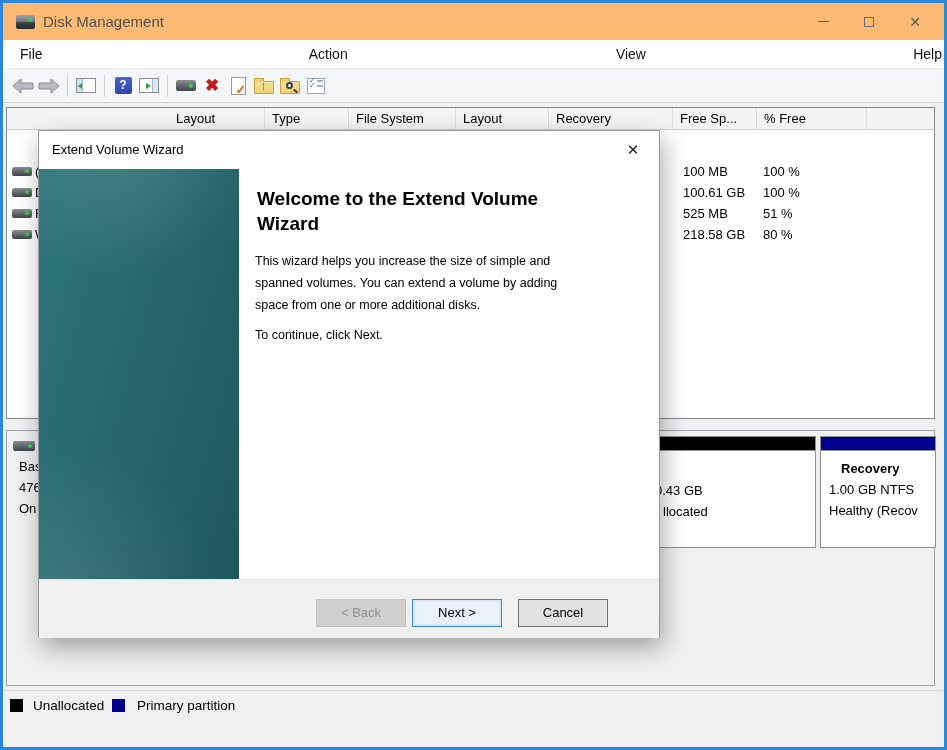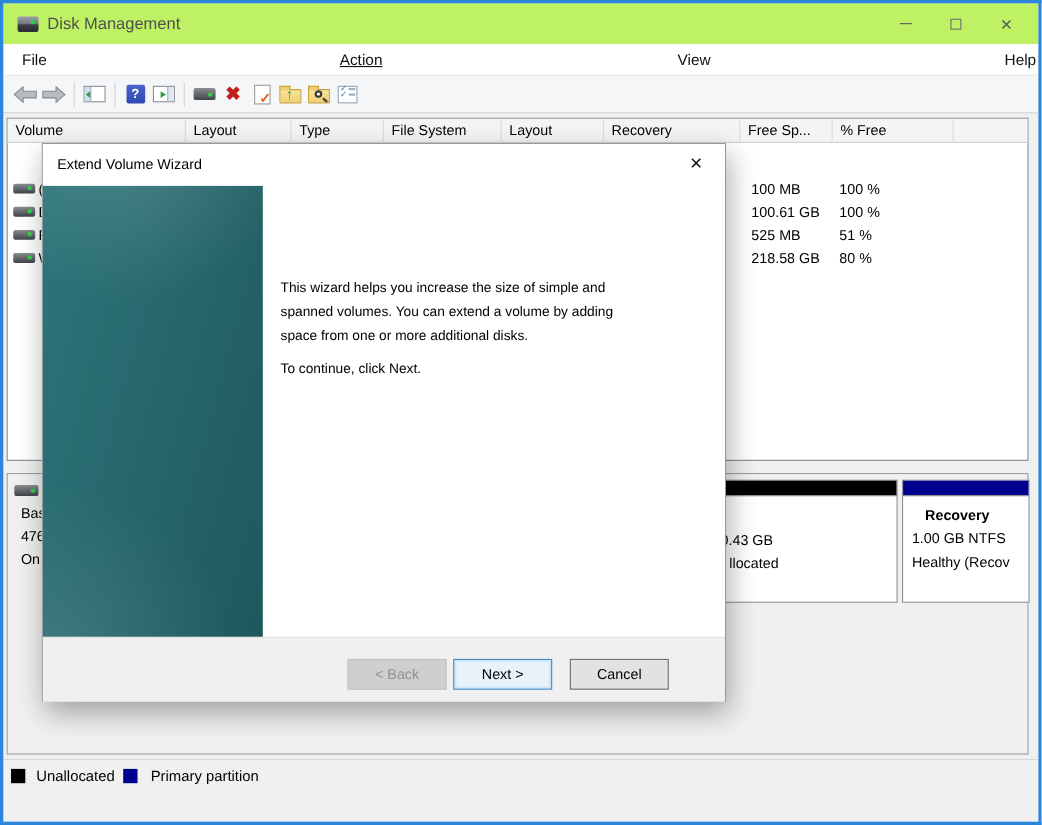--- a/index.html
+++ b/index.html
@@ -9,39 +9,39 @@
   .window { position:absolute; left:0; top:0; width:947px; height:750px; background:#f0f0f0; overflow:hidden; }
 
   
   .edge { position:absolute; background:#2b87d9; z-index:60; }
   .edge-top    { left:0; top:0; width:947px; height:3px; }
   .edge-left   { left:0; top:0; width:3px;  height:750px; }
   .edge-right  { right:0; top:0; width:3px; height:750px; }
   .edge-bottom { left:0; bottom:0; width:947px; height:3px; }
 
   
-  .titlebar { position:absolute; left:3px; top:3px; right:3px; height:37px; background:#bef264; }
+  .titlebar { position:absolute; left:3px; top:3px; right:3px; height:37px; background:#fdba74; }
   .app-icon { position:absolute; left:13px; top:12px; width:19px; height:14px;
               background:linear-gradient(#9aa0a6 0%, #757b81 45%, #3c4046 55%, #2a2d31 100%);
               border-radius:2px; }
   .app-icon::after { content:""; position:absolute; right:3px; top:3px; width:4px; height:4px;
               border-radius:50%; background:#35d04a; }
   .title-text { position:absolute; left:40px; top:10px; font-size:15px; color:#4f4f4f; }
   .win-controls { position:absolute; right:6px; top:0; height:37px; display:flex; }
   .wc { width:46px; height:37px; display:flex; align-items:center; justify-content:center; color:#5a5a5a; }
   .wc-min-glyph { display:block; width:11px; border-top:1px solid #5a5a5a; }
   .wc-max-glyph { display:block; width:10px; height:10px; border:1px solid #6e6e6e; }
   .wc-close { font-size:14px; }
 
   
   .menubar { position:absolute; left:3px; top:40px; right:3px; height:28px; background:#fff;
              display:flex; align-items:center; font-size:14px; color:#111;justify-content:space-between; }
   .menu-item { padding:4px 2px; }
   .mi-file   { margin-left:15px; }
-  .mi-action { margin-left:16px;text-decoration:underline; }
+  .mi-action { margin-left:16px; }
   .mi-view   { margin-left:18px; }
   .mi-help   { margin-left:17px; }
 
   
   .toolbar { position:absolute; left:3px; top:68px; right:3px; height:35px; background:#f5f6f7;
              border-top:1px solid #ececec; border-bottom:1px solid #d4d4d4;
              display:flex; align-items:center; padding-left:7px; }
   .ticon { width:26px; height:24px; display:flex; align-items:center; justify-content:center; position:relative; }
   .tsep { width:1px; height:22px; background:#d0d0d0; margin:0 5px; }
   .mini-win { width:20px; height:15px; background:#fff; border:1px solid #8a8f96; position:relative; }
@@ -217,21 +217,20 @@
         <span class="row">
             <i>✓</i>
             <b></b>
           </span>
       </span>
     </span>
   </div>
 
   <div class="toppane">
     <div class="lv-header">
-      <span class="lv-h" style="left:0;width:162px;">Volume</span>
       <span class="lv-h" style="left:162px;width:96px;">Layout</span>
       <span class="lv-h" style="left:258px;width:84px;">Type</span>
       <span class="lv-h" style="left:342px;width:107px;">File System</span>
       <span class="lv-h" style="left:449px;width:93px;">Layout</span>
       <span class="lv-h" style="left:542px;width:124px;">Recovery</span>
       <span class="lv-h" style="left:666px;width:84px;">Free Sp...</span>
       <span class="lv-h" style="left:750px;width:110px;">% Free</span>
       <span class="lv-h" style="left:860px;width:67px;border-right:none;"></span>
     </div>
     <div class="lv-body">
@@ -291,20 +290,21 @@
     <span class="lg-label lg-l2">Primary partition</span>
   </div>
 
   <div class="dialog">
     <div class="dlg-titlebar">
       <span class="dlg-title">Extend Volume Wizard</span>
       <span class="dlg-close">✕</span>
     </div>
     <div class="dlg-side"></div>
     <div class="dlg-main">
+      <div class="dlg-heading">Welcome to the Extend Volume Wizard</div>
       <div class="dlg-bodytext">This wizard helps you increase the size of simple and spanned volumes. You can extend a volume  by adding space from one or more additional disks.</div>
       <div class="dlg-instruction">To continue, click Next.</div>
     </div>
     <div class="dlg-buttons">
       <button class="dbtn btn-back" disabled="">&lt; Back</button>
       <button class="dbtn btn-next">Next &gt;</button>
       <button class="dbtn btn-cancel">Cancel</button>
     </div>
   </div>
 

